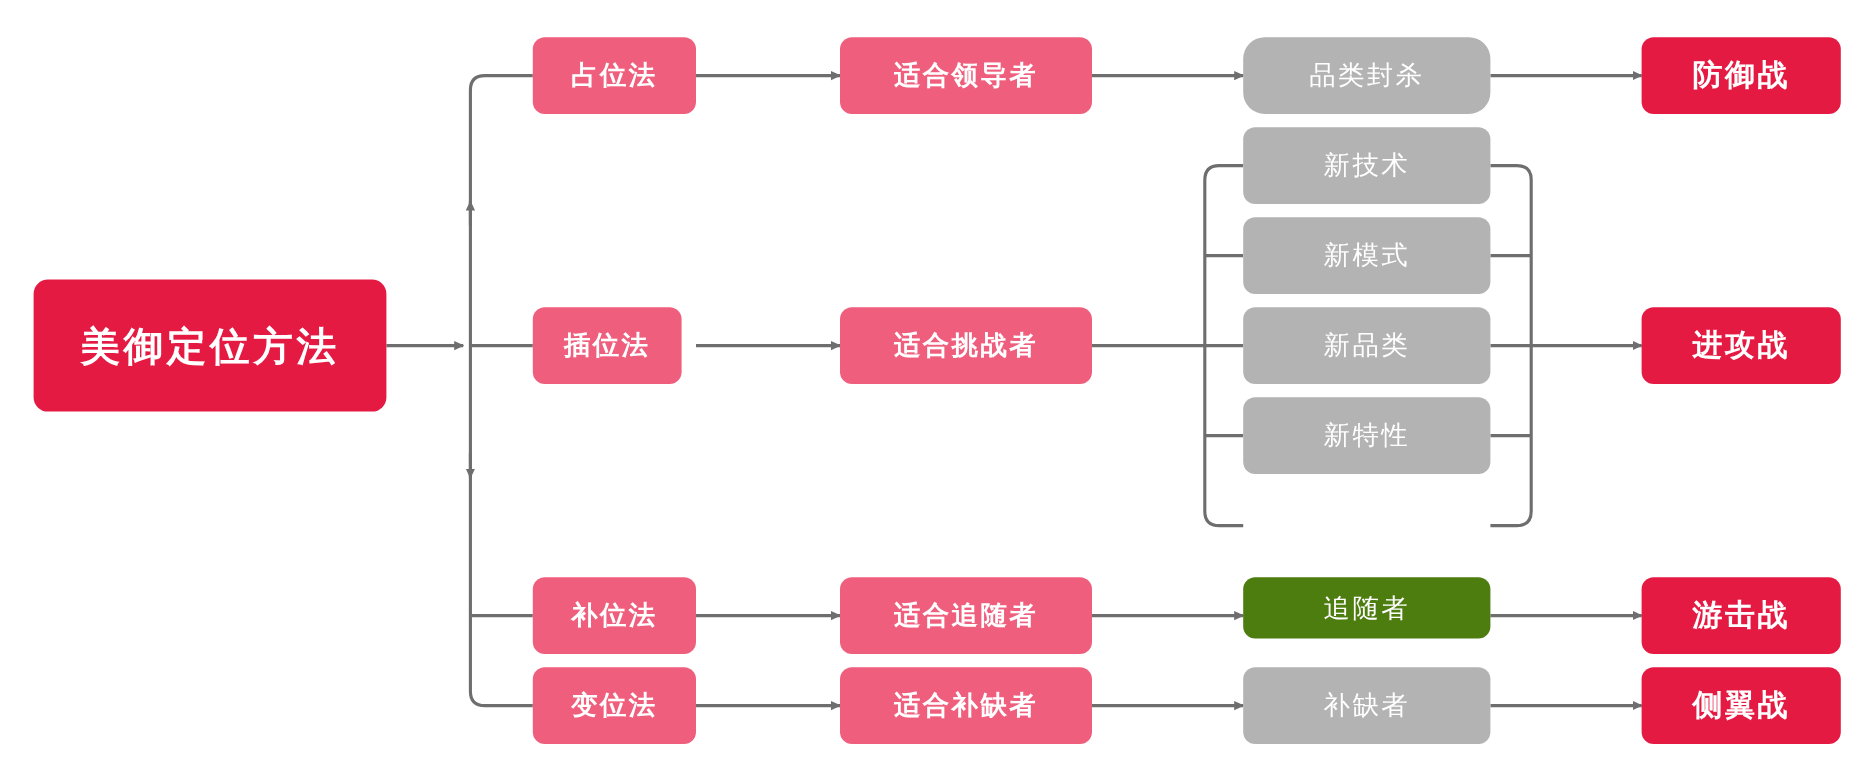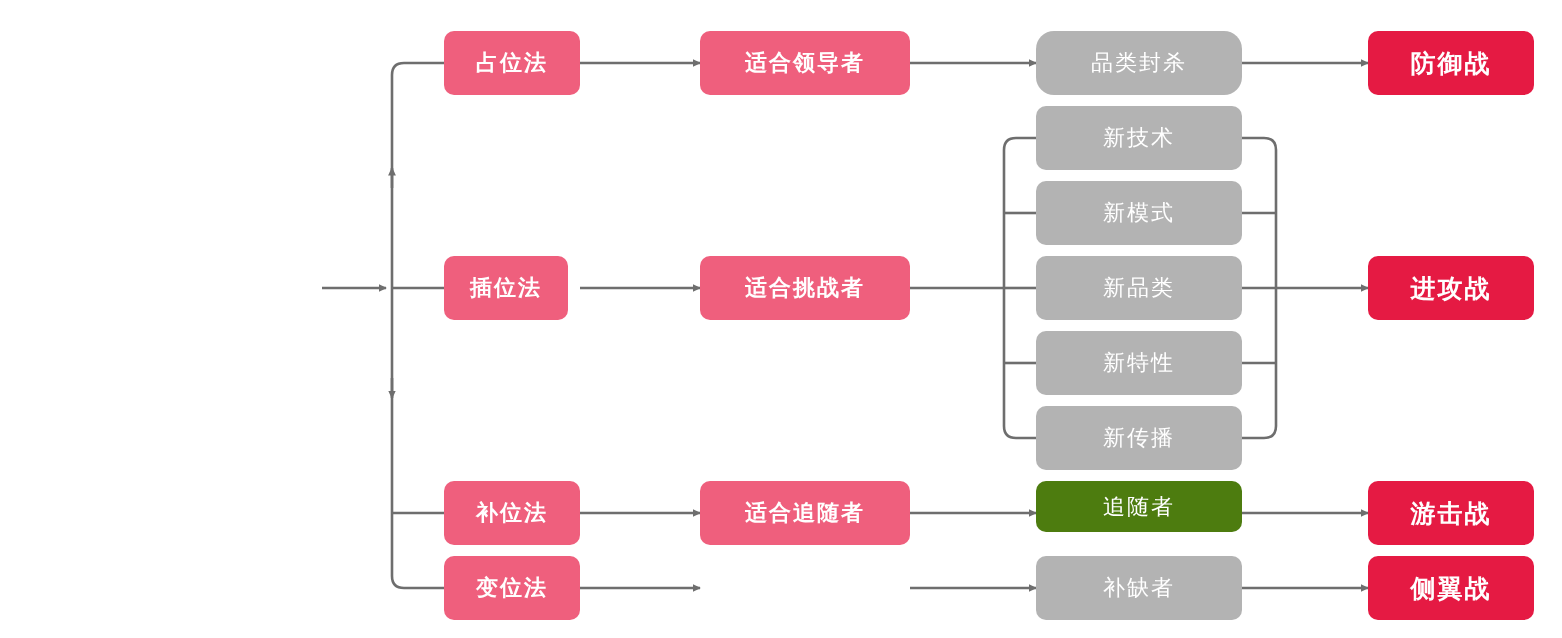--- a/index.html
+++ b/index.html
@@ -97,37 +97,38 @@
       <path d="M580,513 L700,513" marker-end="url(#ah)"></path>
       <path d="M910,513 L1036,513" marker-end="url(#ah)"></path>
       <path d="M1242,513 L1368,513" marker-end="url(#ah)"></path>
 
       <path d="M580,588 L700,588" marker-end="url(#ah)"></path>
       <path d="M910,588 L1036,588" marker-end="url(#ah)"></path>
       <path d="M1242,588 L1368,588" marker-end="url(#ah)"></path>
     </g>
   </svg>
 
+  <div class="node root" style="left:28px;top:233px;width:294px;height:110px;background:#e51a43;">美御定位方法</div>
 
   <div class="node lvl1" style="left:444px;top:31px;width:136px;height:64px;background:#ef5f7d;">占位法</div>
   <div class="node lvl1" style="left:444px;top:256px;width:124px;height:64px;background:#ef5f7d;">插位法</div>
   <div class="node lvl1" style="left:444px;top:481px;width:136px;height:64px;background:#ef5f7d;">补位法</div>
   <div class="node lvl1" style="left:444px;top:556px;width:136px;height:64px;background:#ef5f7d;">变位法</div>
 
   <div class="node lvl2" style="left:700px;top:31px;width:210px;height:64px;background:#ef5f7d;">适合领导者</div>
   <div class="node lvl2" style="left:700px;top:256px;width:210px;height:64px;background:#ef5f7d;">适合挑战者</div>
   <div class="node lvl2" style="left:700px;top:481px;width:210px;height:64px;background:#ef5f7d;">适合追随者</div>
+  <div class="node lvl2" style="left:700px;top:556px;width:210px;height:64px;background:#ef5f7d;">适合补缺者</div>
 
   <div class="node lvl3" style="left:1036px;top:31px;width:206px;height:64px;background:#b3b3b3;border-radius:18px;">品类封杀</div>
 
   <div class="node lvl3" style="left:1036px;top:106px;width:206px;height:64px;background:#b3b3b3;">新技术</div>
   <div class="node lvl3" style="left:1036px;top:181px;width:206px;height:64px;background:#b3b3b3;">新模式</div>
   <div class="node lvl3" style="left:1036px;top:256px;width:206px;height:64px;background:#b3b3b3;">新品类</div>
   <div class="node lvl3" style="left:1036px;top:331px;width:206px;height:64px;background:#b3b3b3;">新特性</div>
-  <div class="node lvl3" style="left:1036px;top:406px;width:206px;height:64px;background:#b3b3b3;">新传播</div>
 
   <div class="node lvl3" style="left:1036px;top:481px;width:206px;height:51px;background:#4d7c0f;">追随者</div>
   <div class="node lvl3" style="left:1036px;top:556px;width:206px;height:64px;background:#b3b3b3;">补缺者</div>
 
   <div class="node lvl4" style="left:1368px;top:31px;width:166px;height:64px;background:#e51a43;">防御战</div>
   <div class="node lvl4" style="left:1368px;top:256px;width:166px;height:64px;background:#e51a43;">进攻战</div>
   <div class="node lvl4" style="left:1368px;top:481px;width:166px;height:64px;background:#e51a43;">游击战</div>
   <div class="node lvl4" style="left:1368px;top:556px;width:166px;height:64px;background:#e51a43;">侧翼战</div>
 
 </div>

